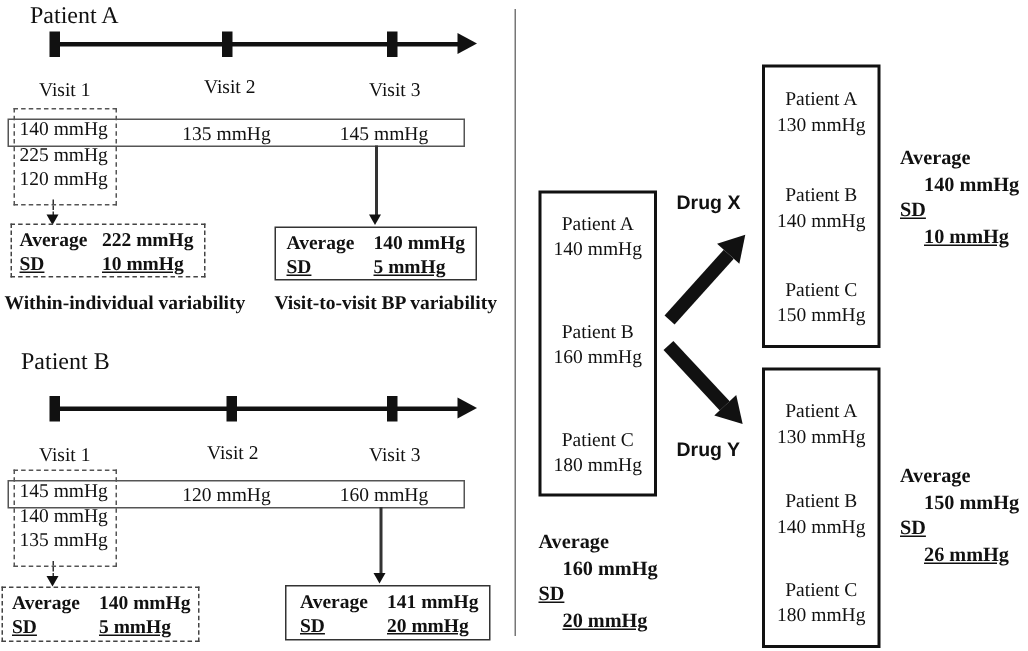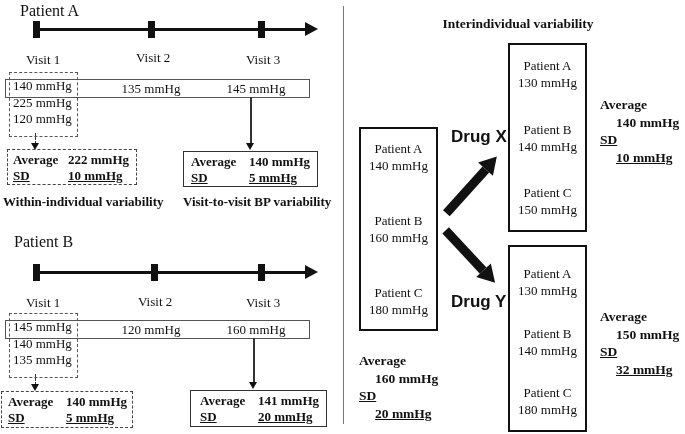--- a/index.html
+++ b/index.html
@@ -24,21 +24,21 @@
   .sbox.dash{border:1.5px dashed #444;}
   .sbox.solid{border:1.5px solid #333;}
   .srow{display:flex;font-weight:bold;font-size:13px;line-height:16px;}
   .srow .lbl{flex:0 0 auto;}
   .u{text-decoration:underline;}
   .caption{position:absolute;font-weight:bold;font-size:13px;line-height:15px;}
   .divider{position:absolute;width:1px;background:#777;}
   .rtitle{position:absolute;font-weight:bold;font-size:13.5px;text-align:center;}
   .pbox{position:absolute;width:79px;border:2px solid #111;display:flex;flex-direction:column;justify-content:space-between;box-sizing:border-box;text-align:center;}
   .pentry{font-size:13px;line-height:17px;}
-  .druglabel{position:absolute;font-family:"Liberation Sans","DejaVu Sans",sans-serif;font-weight:bold;font-size:17px;}
+  .druglabel{position:absolute;font-family:"Liberation Sans","DejaVu Sans",sans-serif;font-weight:bold;font-size:13px;}
   .fatarrow{position:absolute;display:flex;align-items:center;height:20px;transform-origin:left center;}
   .fatarrow .bar{flex:1;height:9px;background:#111;}
   .fatarrow .head{width:0;height:0;border-top:10px solid transparent;border-bottom:10px solid transparent;border-left:17px solid #111;}
   .statblock{position:absolute;font-weight:bold;font-size:13.5px;line-height:17.5px;}
   .statblock .ind{padding-left:16px;}
 </style>
 </head>
 <body>
 
 <div id="fig">
@@ -146,21 +146,20 @@
       <span class="val">141 mmHg</span>
     </div>
     <div class="srow">
       <span class="lbl u" style="width:58px;">SD</span>
       <span class="val u">20 mmHg</span>
     </div>
   </div>
 
   <div class="divider" style="left:343px;top:6px;height:418px;"></div>
 
-  <div class="rtitle" style="left:398px;top:16px;width:240px;">Interindividual variability</div>
 
   <div class="pbox" style="left:359px;top:127px;height:204px;padding:11px 0;">
     <div class="pentry">
       <div>Patient A</div>
       <div>140 mmHg</div>
     </div>
     <div class="pentry">
       <div>Patient B</div>
       <div>160 mmHg</div>
     </div>
@@ -216,21 +215,21 @@
     <div class="pentry">
       <div>Patient C</div>
       <div>180 mmHg</div>
     </div>
   </div>
 
   <div class="statblock" style="left:600px;top:308px;">
     <div>Average</div>
     <div class="ind">150 mmHg</div>
     <div class="u">SD</div>
-    <div class="ind u">32 mmHg</div>
+    <div class="ind u">26 mmHg</div>
   </div>
 
   <div class="statblock" style="left:359px;top:352px;">
     <div>Average</div>
     <div class="ind">160 mmHg</div>
     <div class="u">SD</div>
     <div class="ind u">20 mmHg</div>
   </div>
 
 </div>

